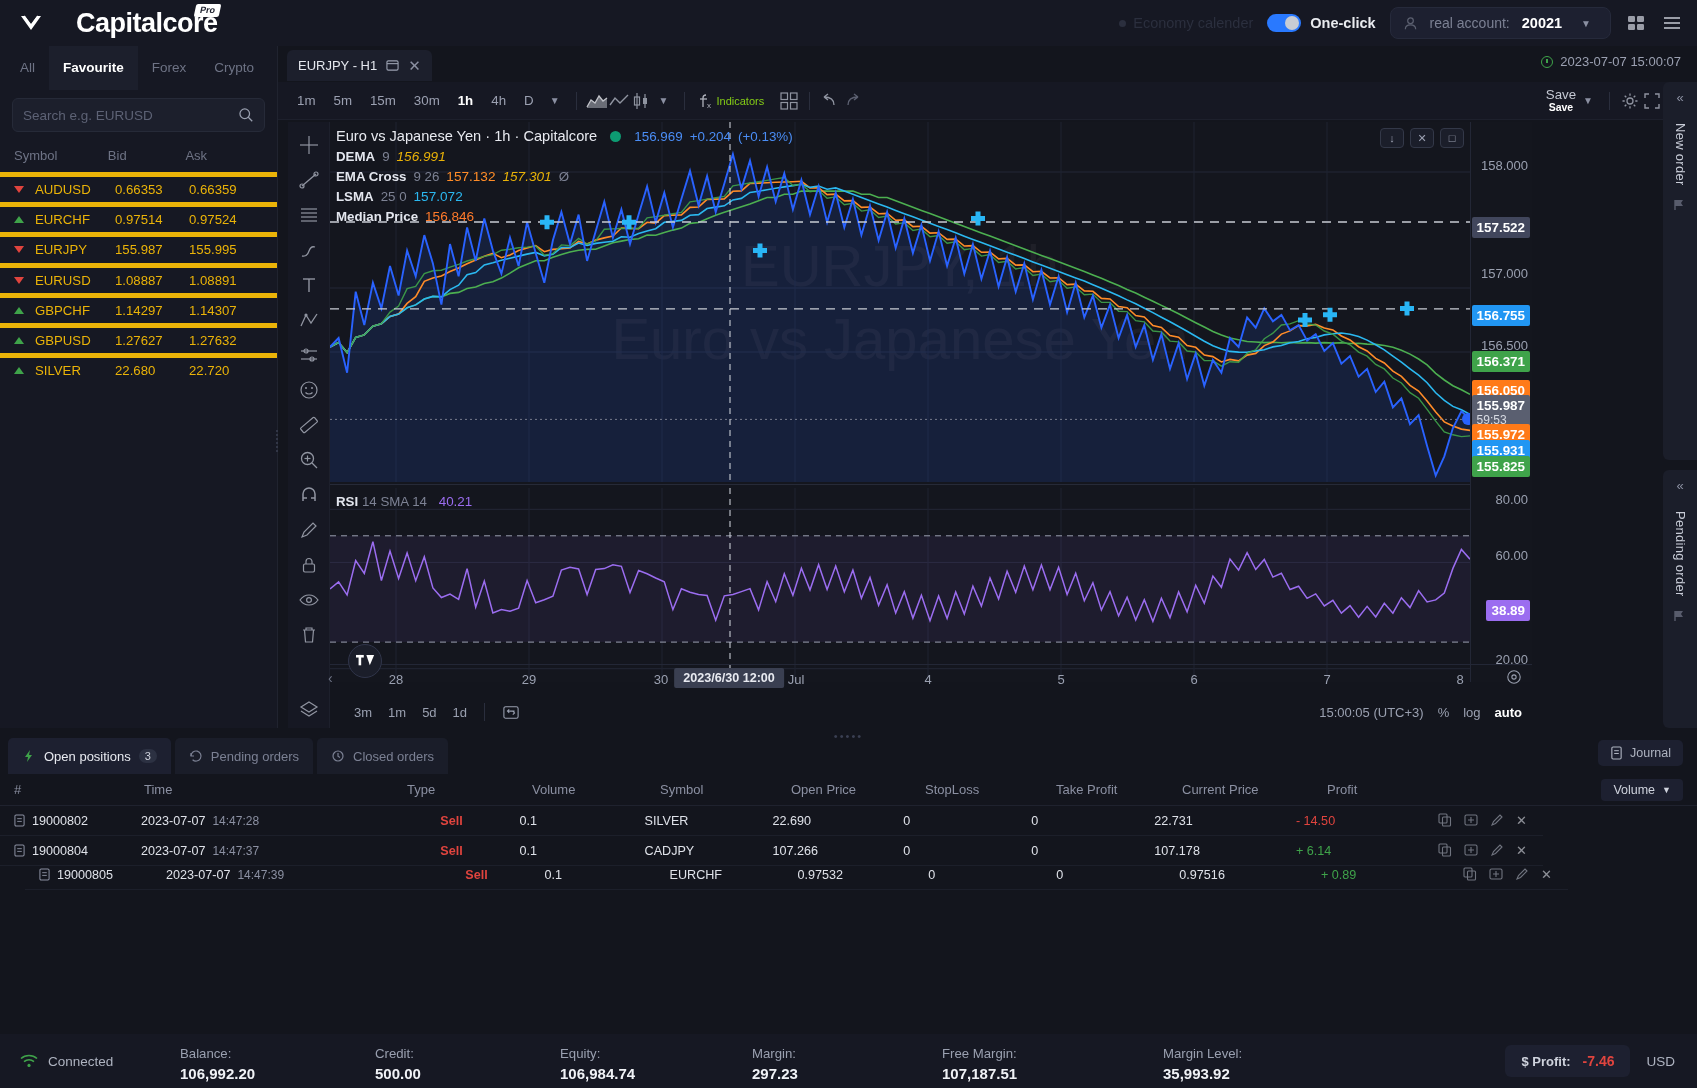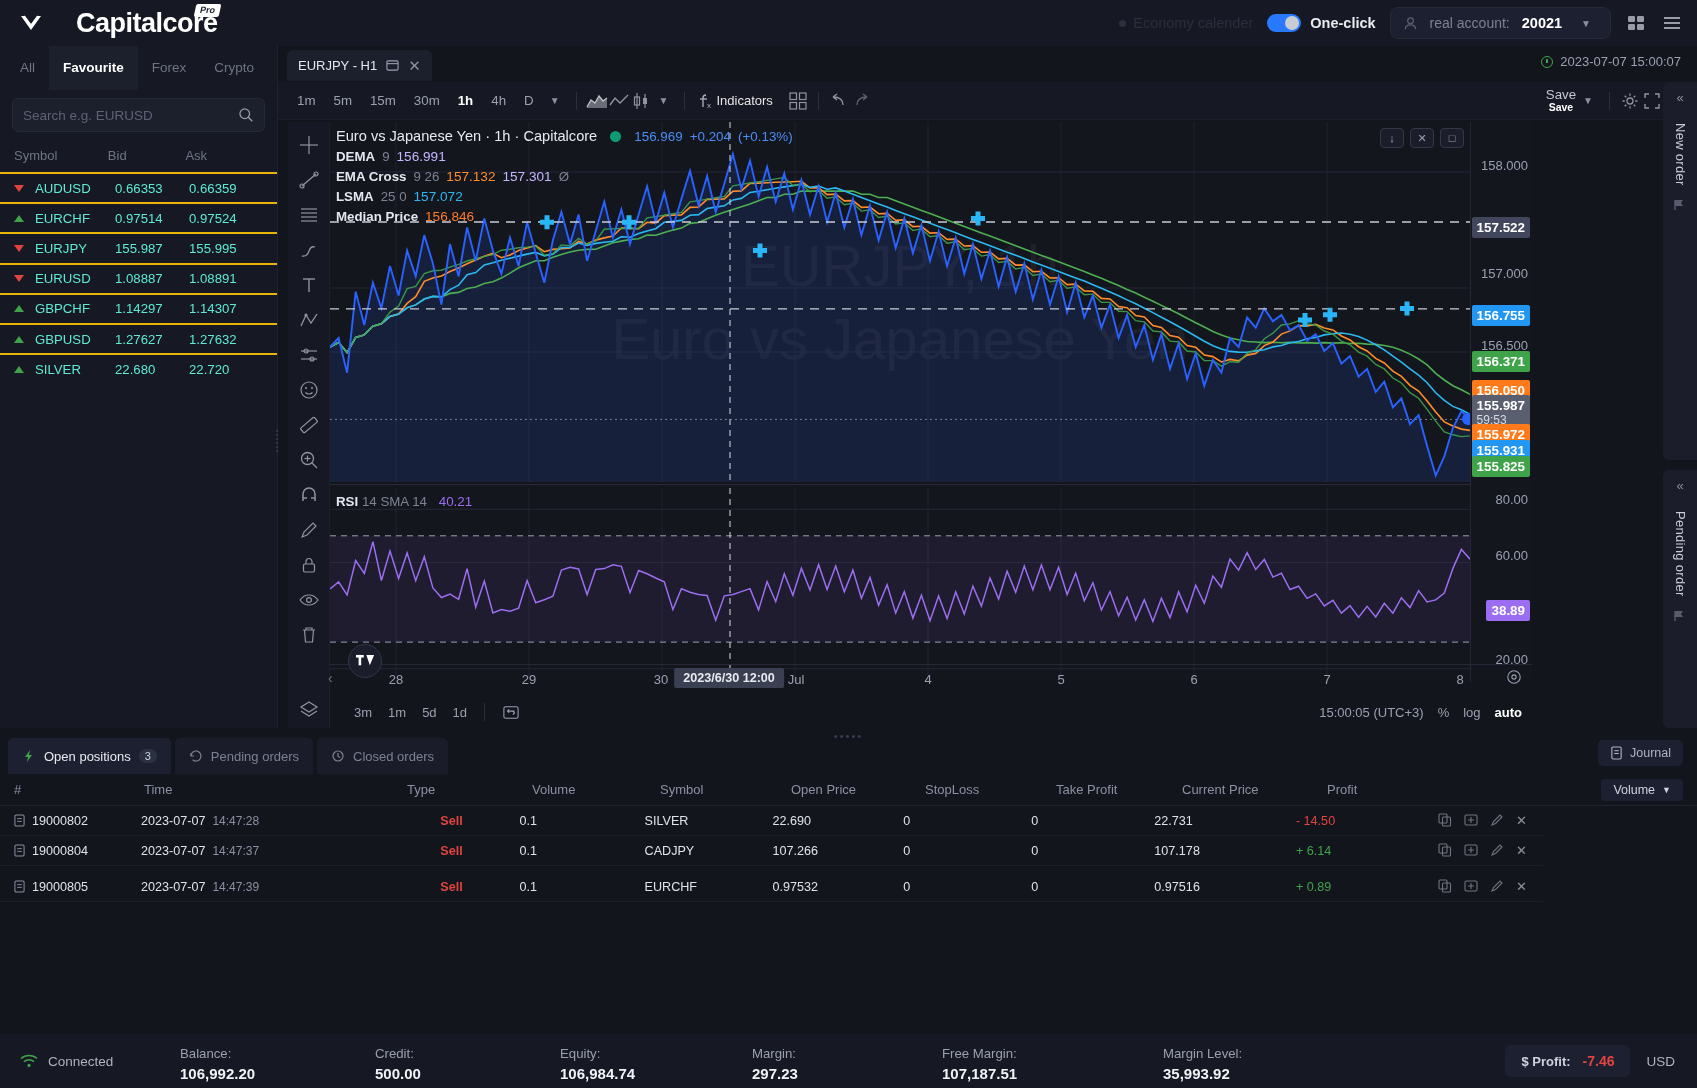--- a/index.html
+++ b/index.html
@@ -38,22 +38,22 @@
   .cat-tabs { display:flex; height:44px; align-items:stretch; padding:0 6px; }
   .cat-tab { display:flex; align-items:center; padding:0 14px; font-size:13.5px; color:#6e7385; cursor:pointer;
      border-bottom:2px solid transparent; }
   .cat-tab.active { color:#fff; font-weight:bold; background:#1c1f2c; border-bottom:2px solid transparent; }
   .search { margin:8px 12px 10px 12px; height:34px; background:#1c1f2c; border:1px solid #262a38; border-radius:6px;
     display:flex; align-items:center; padding:0 10px; }
   .search input { flex:1; background:transparent; border:0; outline:0; color:#aeb3c0; font-size:13.5px; font-family:inherit; }
   .search input::placeholder { color:#5d6275; }
   .tblhead { display:flex; padding:6px 14px 8px 14px; font-size:13px; color:#6e7385; border-bottom:1px solid #23263300; }
   .c-sym { width:104px; } .c-bid { width:86px; } .c-ask { width:86px; }
-  .srow { display:flex; align-items:center; padding:0 14px; height:30.2px; font-size:13.2px; color:#5eead4;
-     border-top:2px solid #eab308; cursor:pointer; }
+  .srow { display:flex; align-items:center; padding:0 14px; height:30.2px; font-size:13.2px; color:#eab308;
+     border-top:5px solid #eab308; cursor:pointer; }
   .srow .arrow { width:0;height:0; border-left:5px solid transparent;border-right:5px solid transparent; margin-right:11px; }
   .arrow.down { border-top:7px solid #e0443e; }
   .arrow.up { border-bottom:7px solid #3fa34a; }
   .srow .nm { width:93px; }
   .srow .bid { width:86px; } .srow .ask { width:86px; }
   .grip { position:absolute; right:-3px; top:382px; width:6px; height:26px; }
   .grip i { display:block; width:2px;height:2px; background:#3a3f52; margin:2px 0 0 2px; border-radius:50%; }
 
   
   .tabsbar { position:absolute; left:278px; top:46px; width:1419px; height:36px; background:#13151d; }
@@ -61,21 +61,21 @@
     display:flex; align-items:center; gap:9px; padding:0 11px; font-size:13px; color:#e4e7ee; }
   .chtab .x { color:#8b90a2; font-size:15px; cursor:pointer; }
 
   .toolbar { position:absolute; left:278px; top:82px; width:1419px; height:38px; background:#161823;
      display:flex; align-items:center; gap:0; border-bottom:1px solid #1d202c; }
   .tf { font-size:13.3px; color:#9ba0b1; padding:0 9px; cursor:pointer; }
   .tf.active { color:#fff; font-weight:bold; }
   .tbsep { width:1px; height:18px; background:#2a2e3d; margin:0 9px; }
   .tbicon { width:22px; height:22px; opacity:.8; cursor:pointer; display:flex; align-items:center; justify-content:center; }
   .chev { font-size:10px; color:#8b90a2; padding:0 7px; cursor:pointer; }
-  .indic { font-size:13px; color:#e5e5e5; cursor:pointer; }
+  .indic { font-size:11px; color:#84cc16; cursor:pointer; }
   .toolbar-right { margin-left:auto; display:flex; align-items:center; gap:0; padding-right:12px; }
   .savebox { display:flex; flex-direction:column; align-items:center; line-height:1.05; cursor:pointer; }
   .savebox .s1 { font-size:13.3px; color:#c4c8d3; } .savebox .s2 { font-size:10.5px; font-weight:bold; color:#fff; }
   .clockline { position:absolute; right:16px; top:54px; font-size:13px; color:#9ba0b1; display:flex; align-items:center; gap:7px; }
   .clockdot { width:12px; height:12px; border:1.6px solid #3fa34a; border-radius:50%; position:relative; }
   .clockdot:after { content:""; position:absolute; left:4px; top:2px; width:1.5px; height:4px; background:#3fa34a; }
 
   
   .rail { position:absolute; left:288px; top:122px; width:42px; height:606px; background:#161823; border-right:1px solid #1d202c;
      display:flex; flex-direction:column; align-items:center; padding-top:10px; gap:9px; }
@@ -87,21 +87,21 @@
   .rsipane { position:absolute; left:0; top:366px; width:1140px; height:194px; }
   .paneline { position:absolute; left:0; width:1140px; height:1px; background:#262a38; }
 
   .legend { position:absolute; left:6px; top:6px; z-index:6; pointer-events:none; }
   .lgrow { display:flex; align-items:center; gap:7px; font-size:13.6px; margin-bottom:5px; white-space:nowrap; }
   .lgtitle { font-size:14.6px; color:#e8eaf0; }
   .lgdot { width:11px; height:11px; border-radius:50%; background:#0d9b72; margin:0 6px; }
   .bl { color:#4a8df5; font-size:13.4px; }
   .lgname { color:#e3e6ee; font-weight:bold; font-size:13.3px; }
   .lgparam { color:#7d8294; font-size:13.3px; }
-  .green { color:#c4b5fd; } .orange { color:#ff8c28; } .cyan { color:#2bb8f0; } .oran2 { color:#ff7a2a; }
+  .green { color:#eab308;font-style:italic; } .orange { color:#ff8c28; } .cyan { color:#2bb8f0; } .oran2 { color:#ff7a2a; }
   .watermark { position:absolute; left:0; top:108px; width:1140px; text-align:center; color:#ffffff; opacity:.045;
      font-size:58px; line-height:1.25; pointer-events:none; }
 
   .rsileg { position:absolute; left:6px; top:372px; font-size:13.4px; z-index:6; }
 
   .chartbtns { position:absolute; right:6px; top:6px; display:flex; gap:6px; z-index:7; }
   .cbtn { width:24px; height:20px; border:1px solid #333848; border-radius:4px; background:#1b1e2a;
      display:flex; align-items:center; justify-content:center; font-size:11px; color:#9ba0b1; cursor:pointer; }
 
   
@@ -821,21 +821,21 @@
               </svg>
             </span>
             <span>
               <svg width="14" height="14" viewBox="0 0 14 14">
                 <path d="M2 12l1.5-3.5L10 2l2 2-6.5 6.5z" fill="none" stroke="#aeb3c0" stroke-width="1.1"></path>
               </svg>
             </span>
             <span style="font-size:13px">✕</span>
           </span>
         </div>
-        <div class="trow" style="top: 144px;">
+        <div class="trow" style="top: 132px; margin-left: 25px;">
           <span class="cell w-id"><svg width="11" height="13" viewBox="0 0 12 14" style="display:inline;vertical-align:-2px;margin-right:7px">
               <rect x="1" y="1" width="10" height="12" rx="1.3" fill="none" stroke="#8b90a2" stroke-width="1.1"></rect>
               <line x1="3.5" y1="5" x2="8.5" y2="5" stroke="#8b90a2" stroke-width="1"></line>
               <line x1="3.5" y1="8" x2="8.5" y2="8" stroke="#8b90a2" stroke-width="1"></line>
             </svg>19000805</span>
           <span class="cell w-time">2023-07-07<span class="tm2">14:47:39</span></span>
           <span class="cell w-type sell">Sell</span>
           <span class="cell w-vol">0.1</span>
           <span class="cell w-sym">EURCHF</span>
           <span class="cell w-op">0.97532</span>

